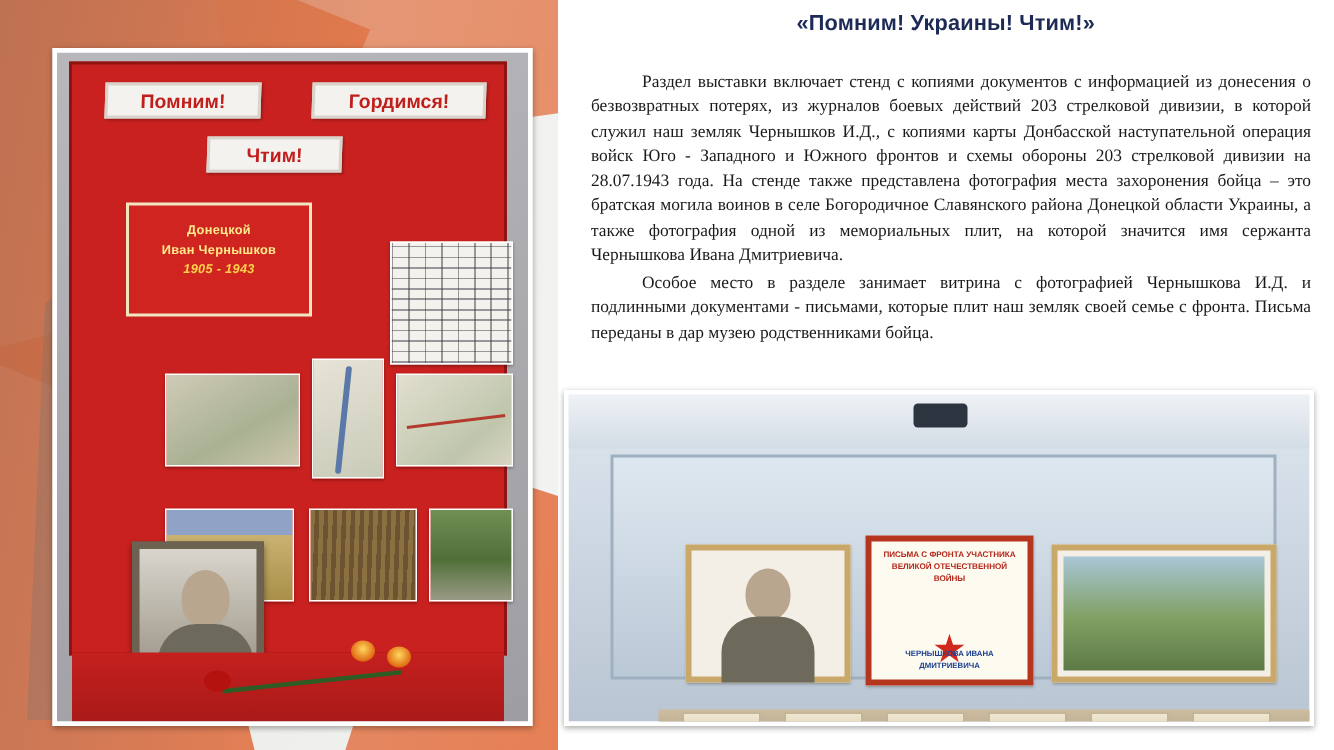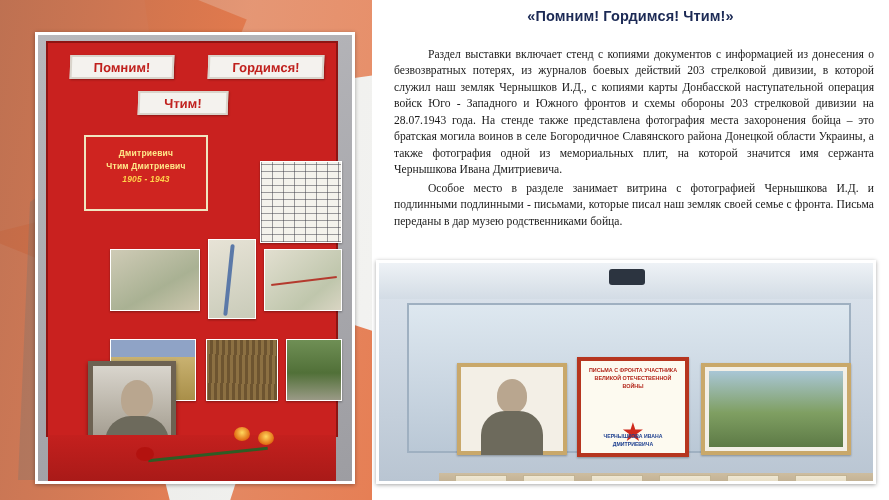--- a/index.html
+++ b/index.html
@@ -280,38 +280,38 @@
   <svg class="bg-soldier" viewBox="0 0 150 390">
     <path d="M55 40 q20 -22 42 0 q8 14 2 30 q-4 12 -20 14 q-18 -2 -24 -16 q-6 -16 0 -28 z" fill="#6d6a66"></path>
     <path d="M30 92 q24 -18 52 -16 q34 2 46 26 l10 268 l-120 0 z" fill="#6d6a66"></path>
     <path d="M98 120 l38 110 l-14 8 l-36 -104 z" fill="#5e5b57"></path>
   </svg>
   <div class="bg-grey-veil"></div>
 </div>
 
 <div class="panel-right"></div>
 
-<div class="title">«Помним! Гордимся! Чтим!»</div>
+<div class="title">«Помним! Украины! Чтим!»</div>
 
 <div class="body-text">
   <p>Раздел выставки включает стенд с копиями документов с информацией из донесения о безвозвратных потерях, из журналов боевых действий 203 стрелковой дивизии, в которой служил наш земляк Чернышков И.Д., с копиями карты Донбасской наступательной операция войск Юго - Западного и Южного фронтов и схемы обороны 203 стрелковой дивизии на 28.07.1943 года. На стенде также представлена фотография места захоронения бойца – это братская могила воинов в селе Богородичное Славянского района Донецкой области Украины, а также фотография одной из мемориальных плит, на которой значится имя сержанта Чернышкова Ивана Дмитриевича.</p>
-  <p>Особое место в разделе занимает витрина с фотографией Чернышкова И.Д. и подлинными подлинными - письмами, которые писал наш земляк своей семье с фронта. Письма переданы в дар музею родственниками бойца.</p>
+  <p>Особое место в разделе занимает витрина с фотографией Чернышкова И.Д. и подлинными документами - письмами, которые плит наш земляк своей семье с фронта. Письма переданы в дар музею родственниками бойца.</p>
 </div>
 
 <div class="photo-stand">
   <div class="stand-inner">
     <div class="stand-board">
 
       <div class="banner banner-1">Помним!</div>
       <div class="banner banner-2">Гордимся!</div>
       <div class="banner banner-3">Чтим!</div>
 
       <div class="name-plate">
-        <div>Дмитриевич</div>
-        <div>Чтим Дмитриевич</div>
+        <div>Донецкой</div>
+        <div>Иван Чернышков</div>
         <div class="yr">1905 - 1943</div>
       </div>
 
       <div class="doc-card doc-table">
         <div class="grid"></div>
       </div>
 
       <div class="doc-card map-1"></div>
       <div class="doc-card map-2">
         <div class="river"></div>

